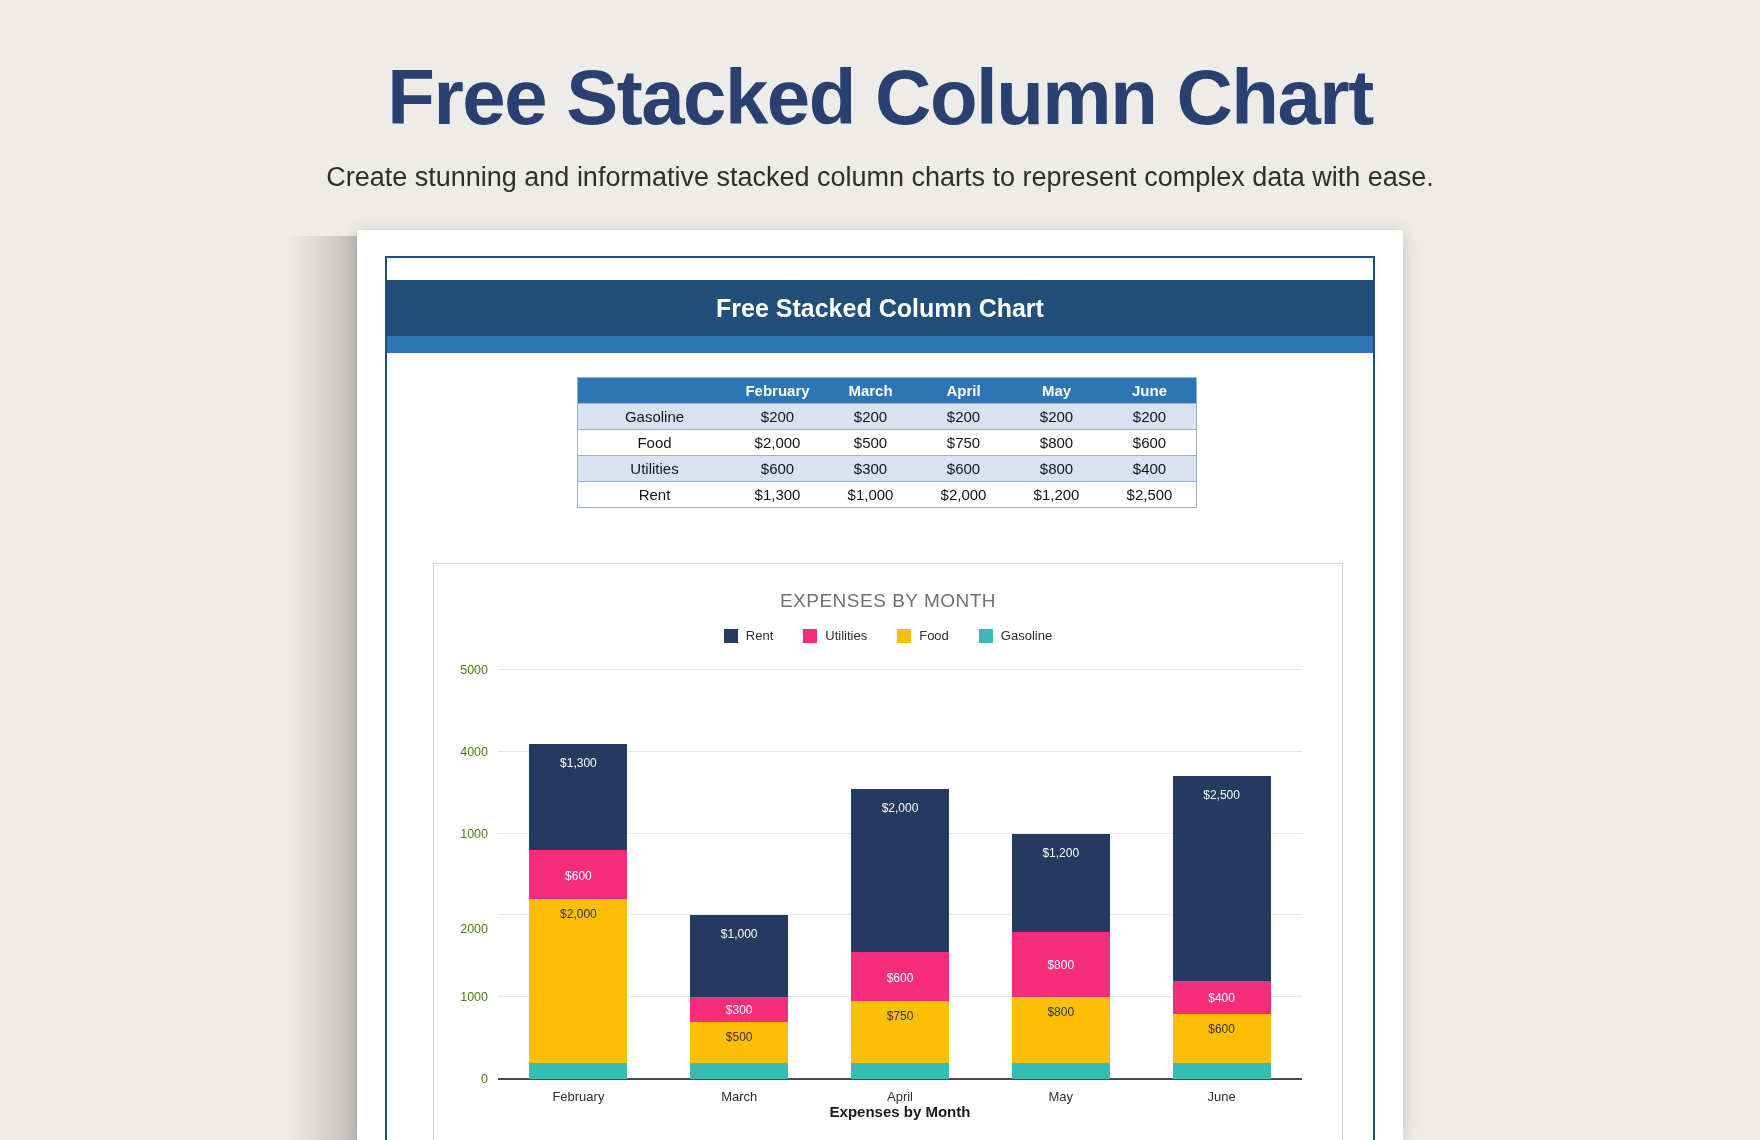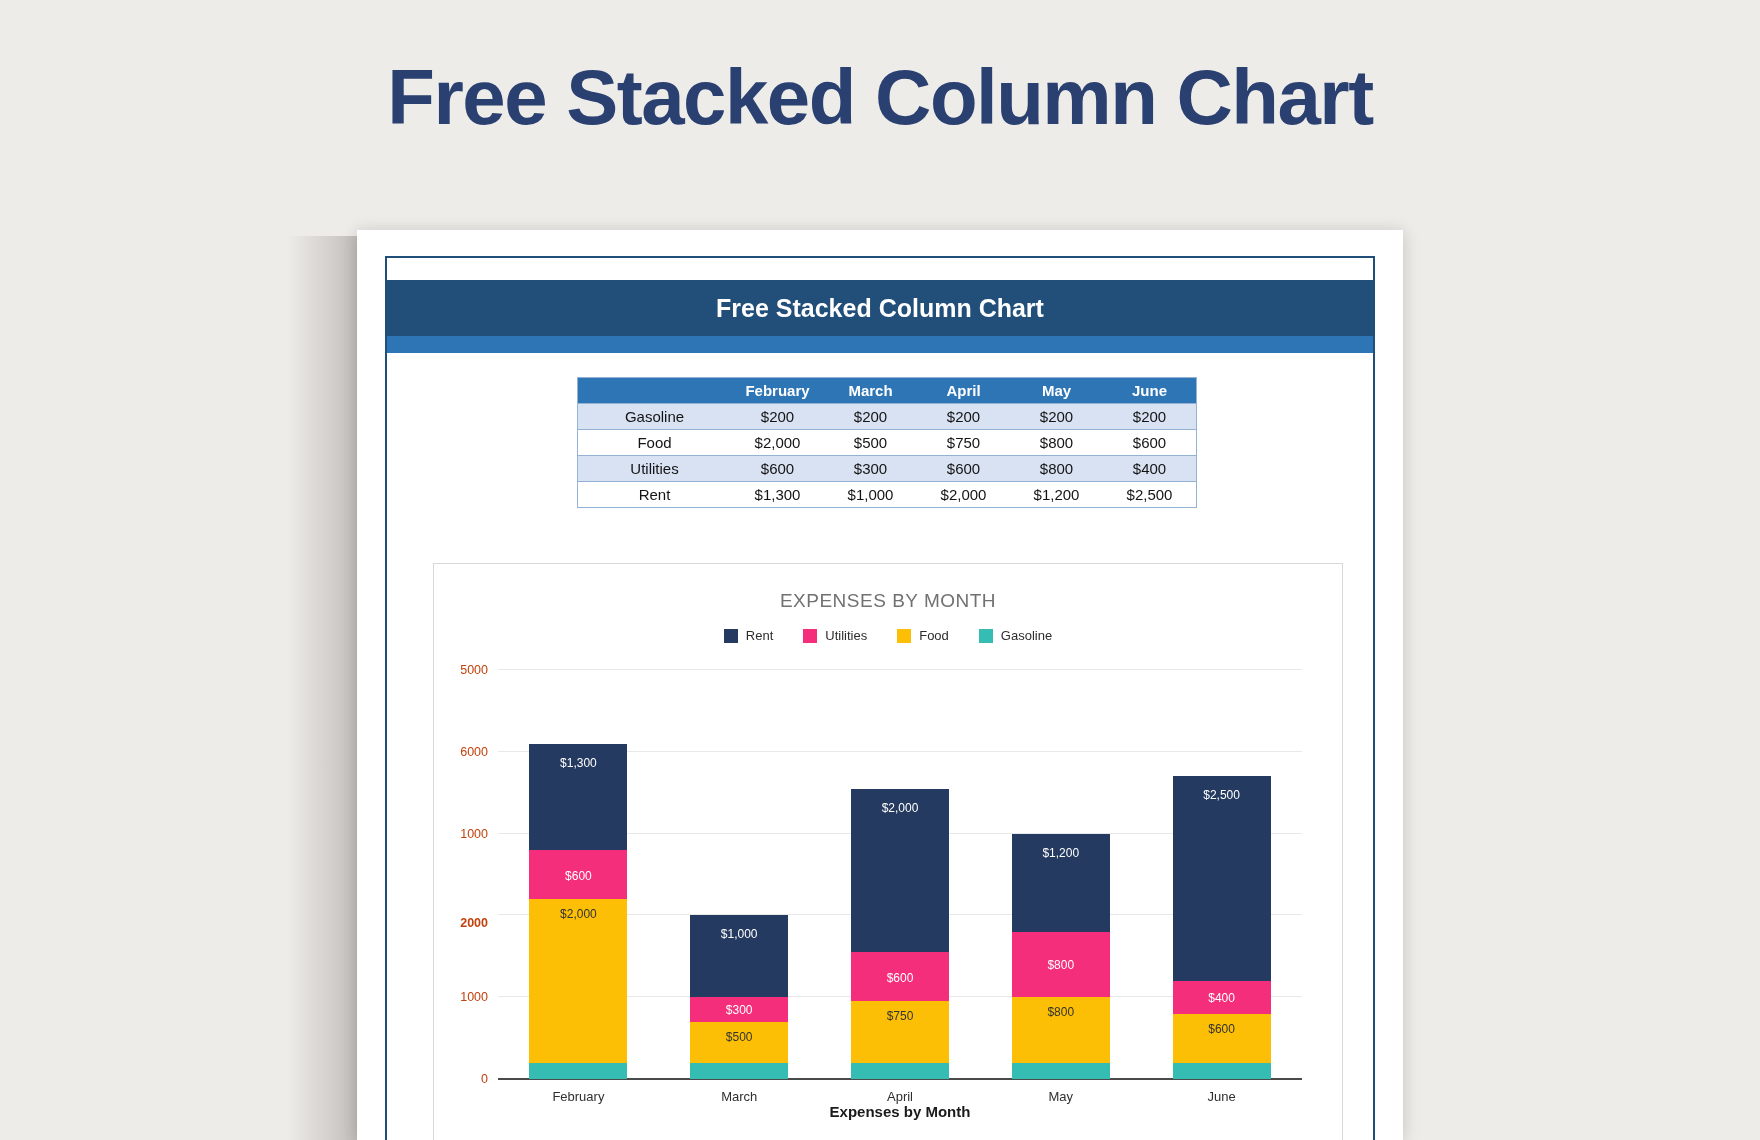--- a/index.html
+++ b/index.html
@@ -46,33 +46,34 @@
     font-size:19px;color:#717171;letter-spacing:0.5px;}
   .chart-legend{position:absolute;top:64px;left:0;width:100%;display:flex;
     justify-content:center;gap:30px;}
   .legend-item{display:flex;align-items:center;gap:8px;}
   .legend-swatch{width:14px;height:14px;display:inline-block;}
   .legend-label{font-size:13px;color:#2d2d2d;}
 
   .plot{position:absolute;left:64px;top:106px;width:804px;height:409px;}
   .gridline{position:absolute;left:0;right:0;height:1px;background:#e8e8e8;}
   .x-axis-line{position:absolute;left:0;right:0;bottom:-1px;height:2px;background:#4a4a4a;}
-  .ytick{position:absolute;right:calc(100% + 10px);font-size:12.5px;color:#c2410c;white-space:nowrap;}
+  .ytick{position:absolute;right:calc(100% + 10px);font-size:12.5px;color:#4d7c0f;white-space:nowrap;}
   .xtick{position:absolute;top:419px;font-size:13px;color:#2f2f2f;text-align:center;}
   .bar-seg{position:absolute;}
   .bar-label{position:absolute;font-size:12px;text-align:center;white-space:nowrap;}
   .x-axis-title{position:absolute;top:539px;left:64px;width:804px;text-align:center;
     font-size:15px;font-weight:bold;color:#1a1a1a;}
 </style>
 </head>
 <body>
 
 <div class="page">
 
   <h1 class="page-title">Free Stacked Column Chart</h1>
+  <p class="page-subtitle">Create stunning and informative stacked column charts to represent complex data with ease.</p>
 
   <div class="paper-shadow"></div>
 
   <div class="paper">
     <div class="doc-border">
       <div class="doc-header">
         <span class="doc-header-title">Free Stacked Column Chart</span>
       </div>
       <div class="doc-strip"></div>
     </div>
@@ -143,25 +144,25 @@
           </div>
           <div class="legend-item">
             <span class="legend-swatch" style="background: rgb(53, 188, 179);"></span>
             <span class="legend-label">Gasoline</span>
           </div>
         </div>
       <div class="plot">
           <div class="ytick" style="bottom: -7px;">0</div>
           <div class="ytick" style="bottom: 74.8px;">1000</div>
           <div class="gridline" style="bottom: 81.8px;"></div>
-          <div class="ytick" style="bottom: 149px; font-weight: bold;">2000</div>
+          <div class="ytick" style="bottom: 143px;">2000</div>
           <div class="gridline" style="bottom: 163.6px;"></div>
           <div class="ytick" style="bottom: 238.4px;">1000</div>
           <div class="gridline" style="bottom: 245.4px;"></div>
-          <div class="ytick" style="bottom: 320.2px;">6000</div>
+          <div class="ytick" style="bottom: 320.2px;">4000</div>
           <div class="gridline" style="bottom: 327.2px;"></div>
           <div class="ytick" style="bottom: 402px;">5000</div>
           <div class="gridline" style="bottom: 409px;"></div>
           <div class="x-axis-line"></div>
           <div class="bar-seg" style="left: 31.4px; width: 98px; bottom: 0px; height: 16.36px; background: rgb(53, 188, 179);"></div>
           <div class="bar-label" style="text-shadow: rgb(255, 255, 255) 0px 0px 3px, rgb(255, 255, 255) 0px 0px 3px; left: 31.4px; width: 98px; bottom: 28.36px; color: rgb(59, 200, 212);">$200</div>
           <div class="bar-seg" style="left: 31.4px; width: 98px; bottom: 16.36px; height: 163.6px; background: rgb(252, 191, 5);"></div>
           <div class="bar-label" style="left: 31.4px; width: 98px; bottom: 157.96px; color: rgb(51, 51, 51);">$2,000</div>
           <div class="bar-seg" style="left: 31.4px; width: 98px; bottom: 179.96px; height: 49.08px; background: rgb(244, 46, 123);"></div>
           <div class="bar-label" style="left: 31.4px; width: 98px; bottom: 196.5px; color: rgb(255, 255, 255);">$600</div>

